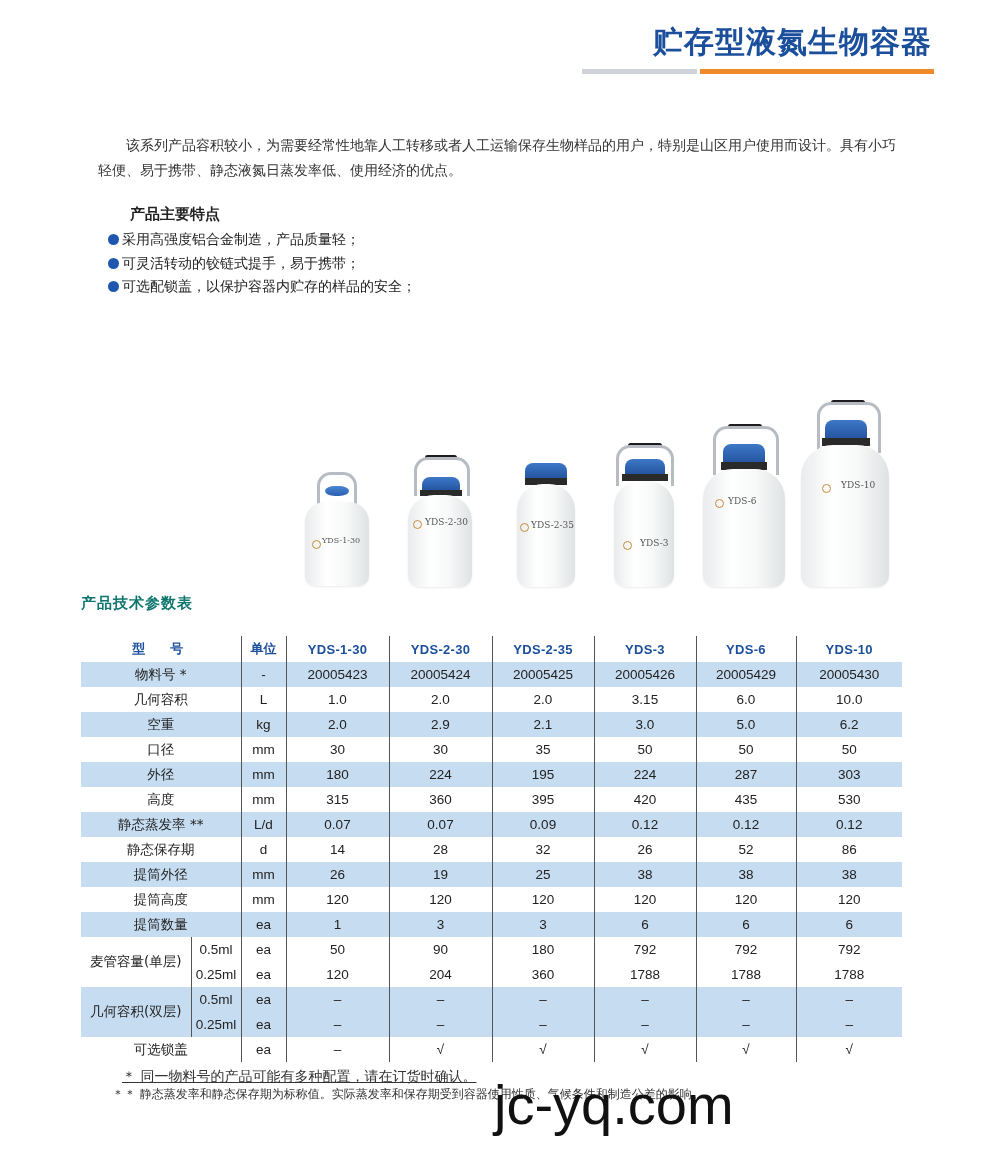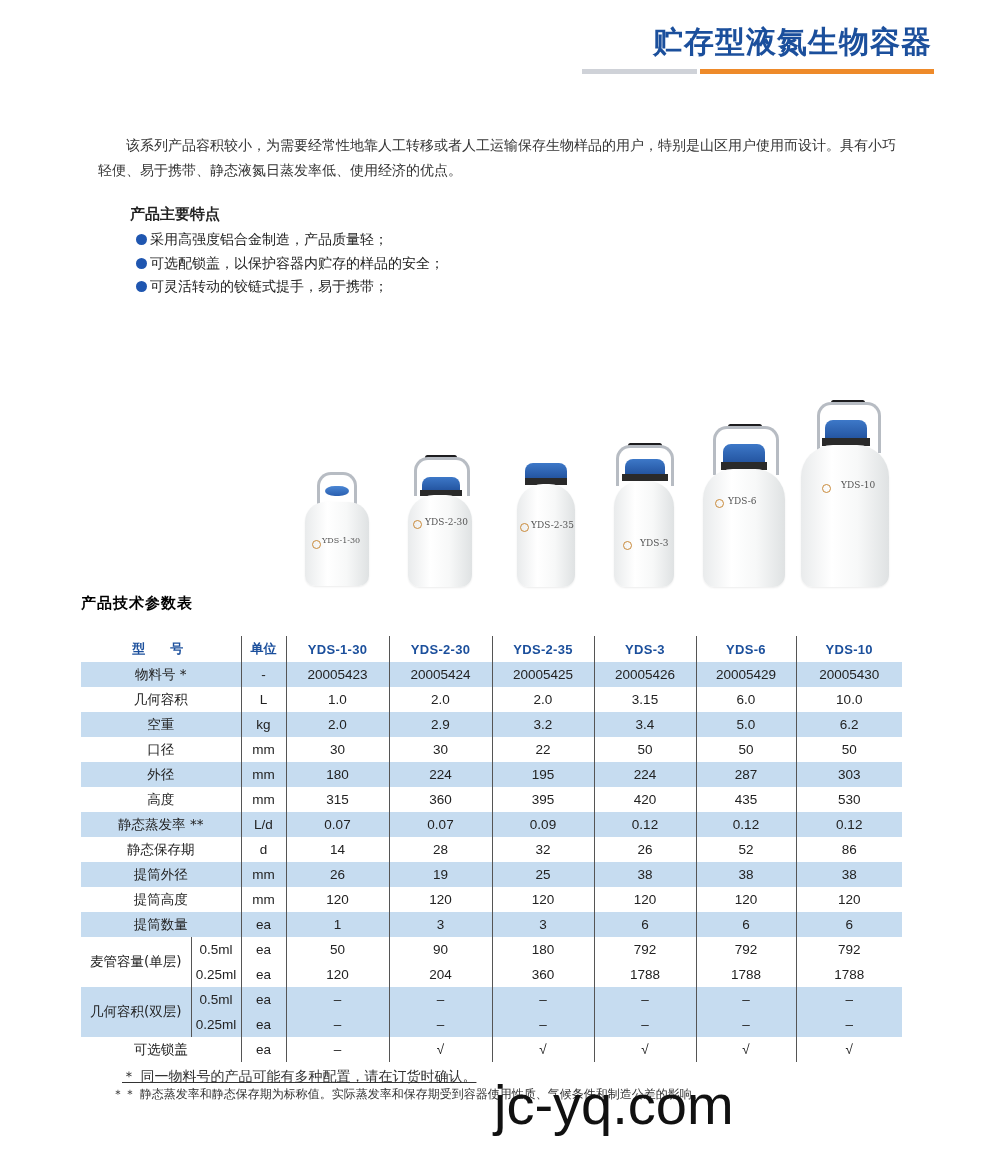--- a/index.html
+++ b/index.html
@@ -8,37 +8,37 @@
 
   .title { position:absolute; right:58px; top:22px; font-size:30px; font-weight:bold;
            color:#1b4f9c; letter-spacing:1px; white-space:nowrap; }
   .title-bar-gray { position:absolute; left:582px; top:69px; width:115px; height:5px; background:#cfd2d8; }
   .title-bar-orange { position:absolute; left:700px; top:69px; width:234px; height:5px; background:#ee8a2a; }
 
   .intro { position:absolute; left:98px; top:133px; width:800px; font-size:14px; line-height:25px; color:#333;
            text-indent:28px; }
 
   .features-title { position:absolute; left:130px; top:205px; font-size:15px; font-weight:bold; color:#222; }
-  .features { position:absolute; left:136px; top:228px; list-style:none; margin:0; padding:0; }
+  .features { position:absolute; left:108px; top:228px; list-style:none; margin:0; padding:0; }
   .features li { font-size:14px; line-height:23.5px; color:#222; display:flex; align-items:center; }
   .bullet { display:inline-block; width:11px; height:11px; border-radius:50%; background:#1f56b0; margin-right:3px; flex:none; }
 
   
   .products { position:absolute; left:0; top:0; width:990px; height:600px; pointer-events:none; }
   .dewar { position:absolute; }
   .dewar .handle { position:absolute; border:3px solid #b7bcc3; border-bottom:none; border-radius:14px 14px 0 0; }
   .dewar .grip { position:absolute; background:#1d1d1f; border-radius:3px; }
   .dewar .cap { position:absolute; background:linear-gradient(#3d78c8,#1f4e99); border-radius:8px 8px 3px 3px; }
   .dewar .collar { position:absolute; background:#2a2a2a; }
   .dewar .body { position:absolute; background:linear-gradient(90deg,#e9ebec 0%,#ffffff 35%,#f7f8f8 65%,#dfe2e3 100%);
                  border-radius:26px 26px 12px 12px; box-shadow:0 1px 2px rgba(0,0,0,0.08); }
   .dewar .label { position:absolute; font-family:"DejaVu Serif", serif; font-size:9px; color:#555; white-space:nowrap; }
   .dewar .logo { position:absolute; width:7px; height:7px; border-radius:50%; border:1px solid #c98a3a; }
 
-  .table-title { position:absolute; left:81px; top:594px; font-size:15px; font-weight:bold; color:#000000; letter-spacing:1px; }
+  .table-title { position:absolute; left:81px; top:594px; font-size:15px; font-weight:bold; color:#0f766e; letter-spacing:1px; }
 
   table.spec { position:absolute; left:81px; top:636px; border-collapse:collapse; width:821px; table-layout:fixed; }
   table.spec td, table.spec th { padding:0; text-align:center; font-size:13.5px; color:#222; height:25px; white-space:nowrap; }
   table.spec th { font-size:13px; font-weight:bold; color:#1b4f9c; height:26px; }
   table.spec tr.shade td { background:#c6dcf0; }
   .vb { border-left:1.5px solid #555; }
   .num { font-family:"Liberation Sans", sans-serif; font-size:14px; }
   th.model { font-family:"Liberation Sans", sans-serif; font-size:17px; letter-spacing:0.3px; }
 
   .note1 { position:absolute; left:122px; top:1068px; font-size:14px; color:#333;text-decoration:underline; }
@@ -56,25 +56,25 @@
 <div class="intro">该系列产品容积较小，为需要经常性地靠人工转移或者人工运输保存生物样品的用户，特别是山区用户使用而设计。具有小巧轻便、易于携带、静态液氮日蒸发率低、使用经济的优点。</div>
 
 <div class="features-title">产品主要特点</div>
 <ul class="features">
   <li>
       <span class="bullet"></span>
       <span>采用高强度铝合金制造，产品质量轻；</span>
     </li>
   <li>
       <span class="bullet"></span>
-      <span>可选配锁盖，以保护容器内贮存的样品的安全；</span>
+      <span>可灵活转动的铰链式提手，易于携带；</span>
     </li>
   <li>
       <span class="bullet"></span>
-      <span>可灵活转动的铰链式提手，易于携带；</span>
+      <span>可选配锁盖，以保护容器内贮存的样品的安全；</span>
     </li>
 </ul>
 
 <div class="products">
 
   <div class="dewar" style="left:305px;top:472px;width:64px;height:114px;">
     <div class="handle" style="left:12px;top:0;width:34px;height:30px;"></div>
     <div class="cap" style="left:20px;top:14px;width:24px;height:10px;border-radius:50%/60%;background:linear-gradient(#4a86d4,#2a5fb0);"></div>
     <div class="body" style="left:0;top:30px;width:64px;height:84px;border-radius:20px 20px 10px 10px;"></div>
     <div class="logo" style="left:7px;top:68px;"></div>
@@ -174,31 +174,31 @@
     <td class="vb num">2.0</td>
     <td class="vb num">3.15</td>
     <td class="vb num">6.0</td>
     <td class="vb num">10.0</td>
   </tr>
   <tr class="shade">
     <td colspan="2">空重</td>
     <td class="vb num">kg</td>
     <td class="vb num">2.0</td>
     <td class="vb num">2.9</td>
-    <td class="vb num">3.2</td>
-    <td class="vb num">3.4</td>
+    <td class="vb num">2.1</td>
+    <td class="vb num">3.0</td>
     <td class="vb num">5.0</td>
     <td class="vb num">6.2</td>
   </tr>
   <tr>
     <td colspan="2">口径</td>
     <td class="vb num">mm</td>
     <td class="vb num">30</td>
     <td class="vb num">30</td>
-    <td class="vb num">22</td>
+    <td class="vb num">35</td>
     <td class="vb num">50</td>
     <td class="vb num">50</td>
     <td class="vb num">50</td>
   </tr>
   <tr class="shade">
     <td colspan="2">外径</td>
     <td class="vb num">mm</td>
     <td class="vb num">180</td>
     <td class="vb num">224</td>
     <td class="vb num">195</td>

